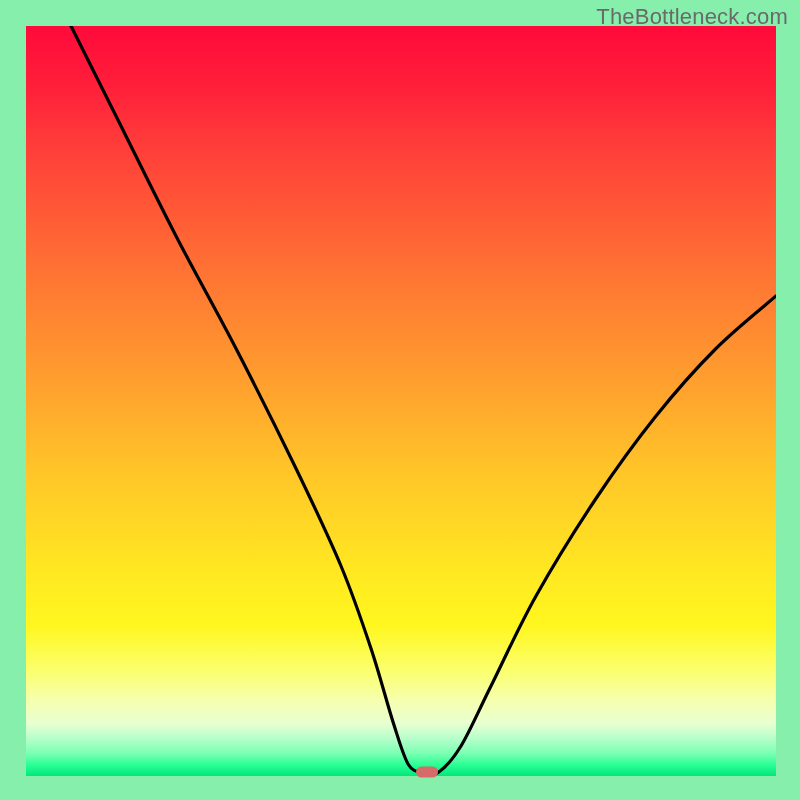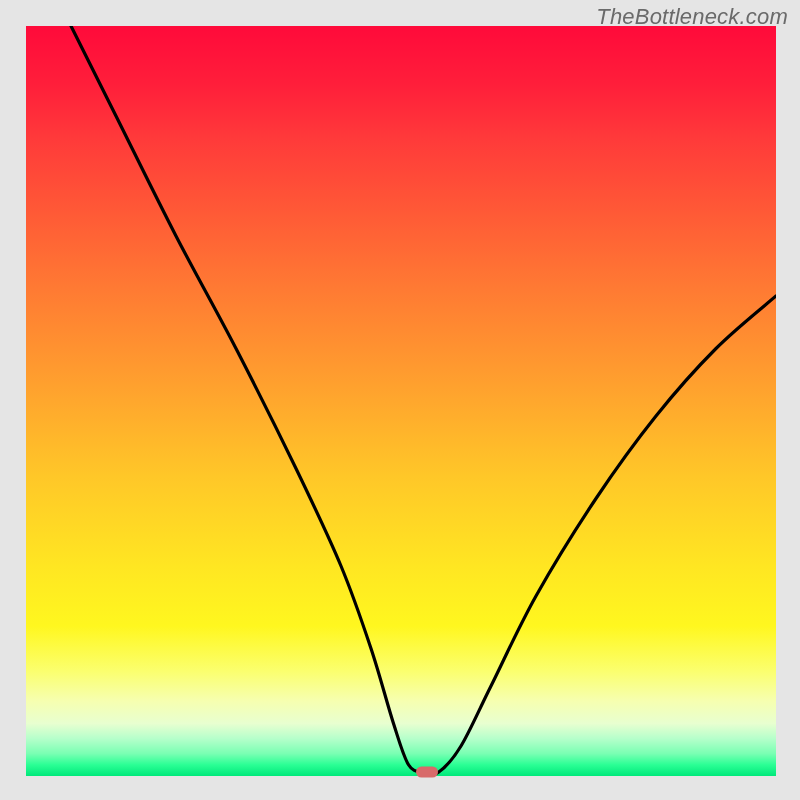--- a/index.html
+++ b/index.html
@@ -1,22 +1,21 @@
 <!DOCTYPE html>
 <html><head>
 <meta charset="utf-8">
 <style>
   * { margin: 0; padding: 0; box-sizing: border-box; }
   html, body { width: 800px; height: 800px; overflow: hidden; background: #000; }
   .frame {
     width: 800px;
     height: 800px;
-    background: #e5e5e5;
+    background: #86efac;
     position: relative;
-    font-style: italic;
   }
   .plot-area {
     position: absolute;
     left: 26px;
     top: 26px;
     width: 750px;
     height: 750px;
     background: linear-gradient(to bottom,
       #ff0a3a 0%,
       #ff1f3a 8%,

